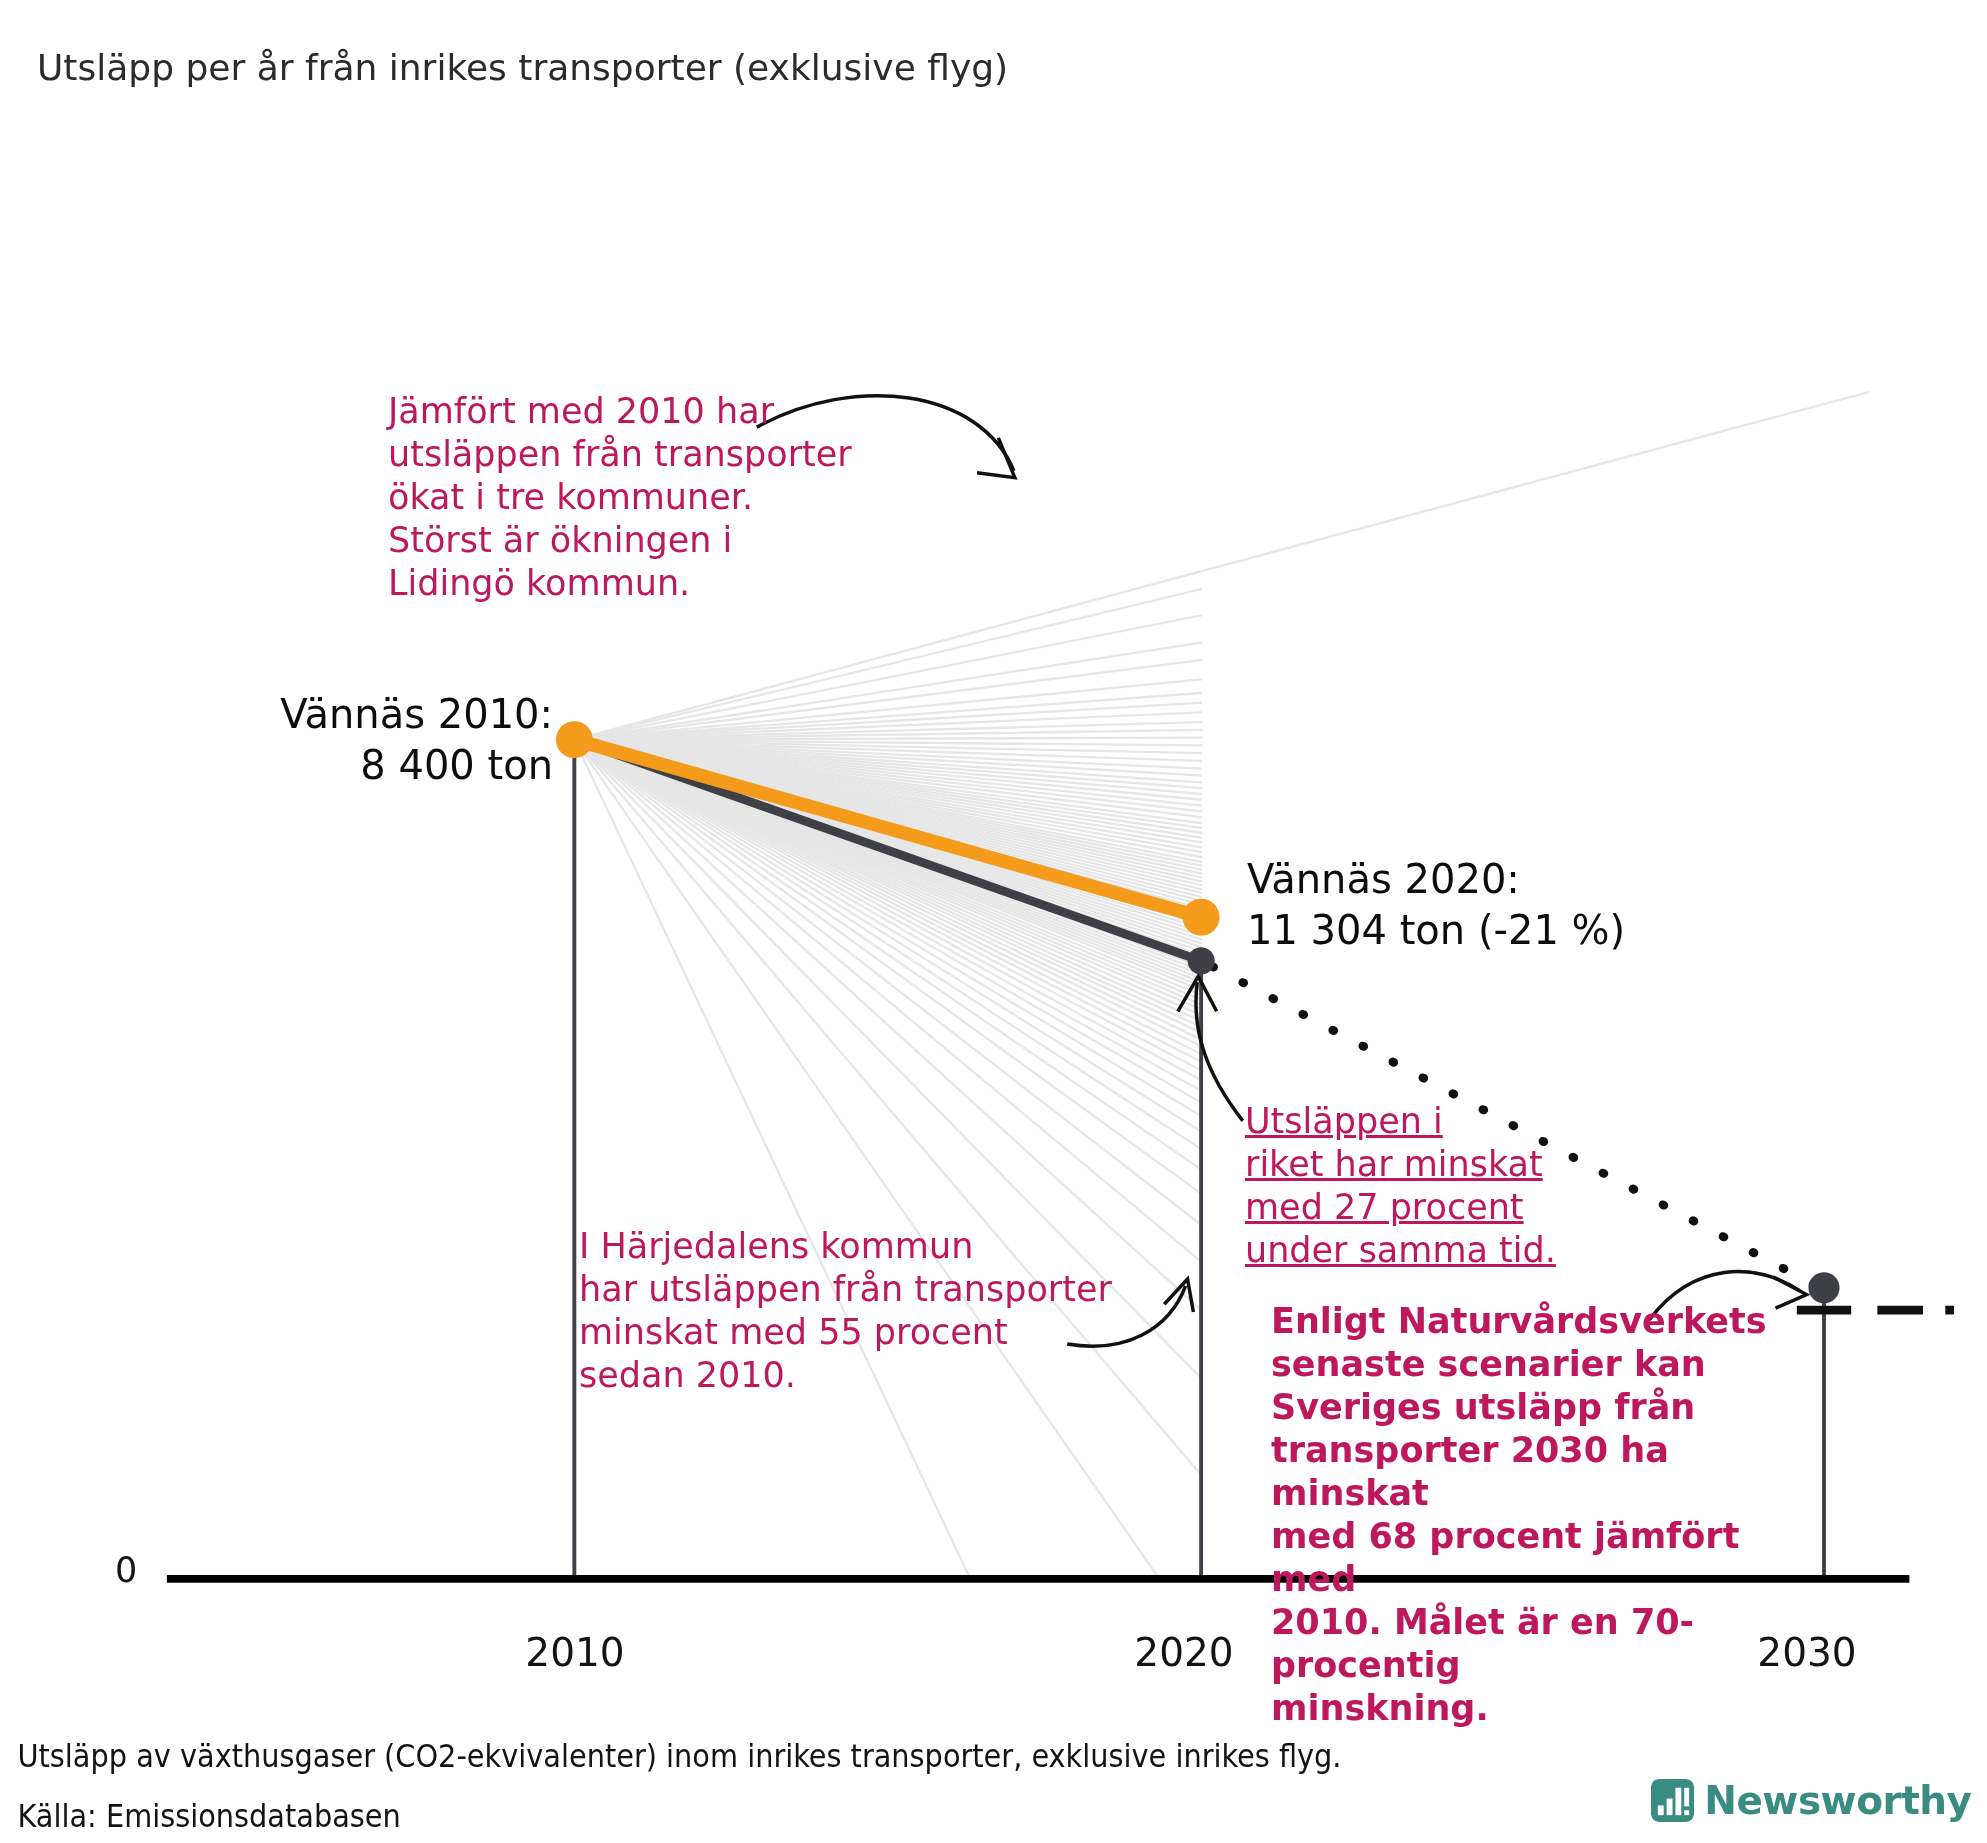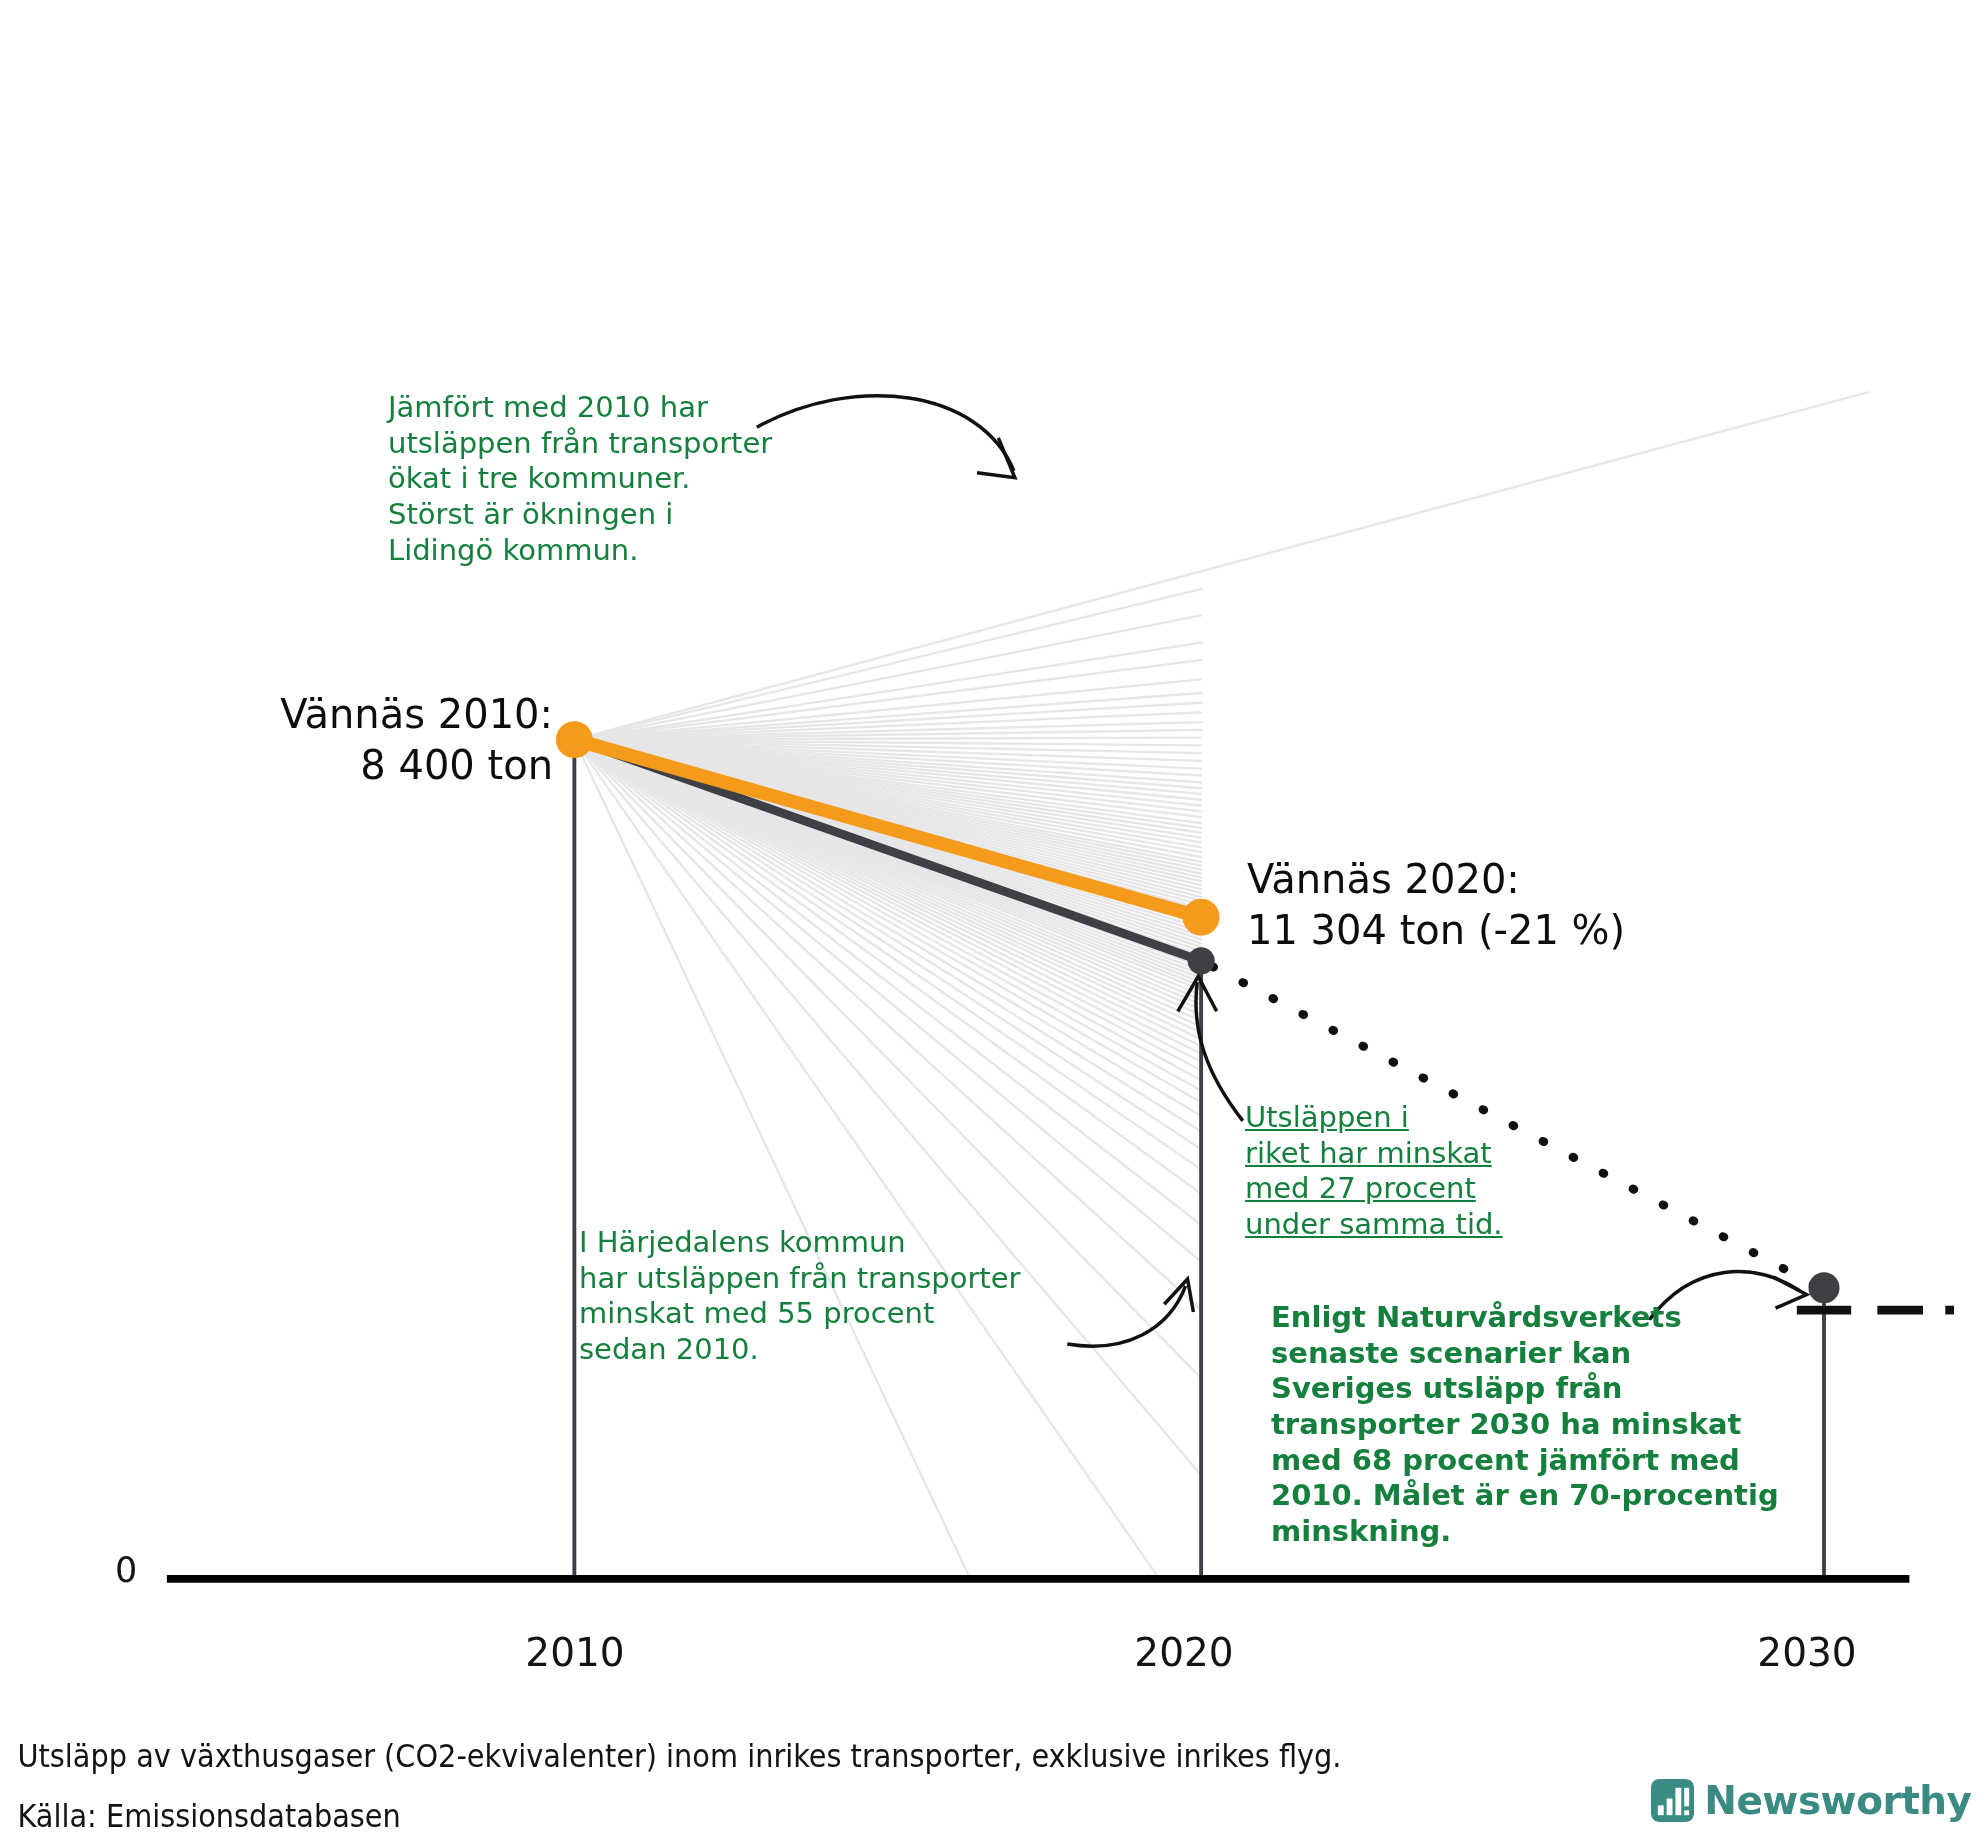--- a/index.html
+++ b/index.html
@@ -43,23 +43,23 @@
     left: 0; top: 0;
     width: 1987px; height: 1844px;
     pointer-events: none;
   }
   #plot svg { display: block; }
 
   
   .annot {
     position: absolute;
     font-family: "DejaVu Sans", sans-serif;
-    font-size: 29px;
+    font-size: 35px;
     line-height: 1.23;
-    color: #15803d;
+    color: #be185d;
     white-space: pre-line;
   }
   #annot-lidingo      { left: 388px;  top: 390px; width: 466px; }
   #annot-riket        { left: 1245px; top: 1100px; width: 388px; text-decoration: underline; }
   #annot-harjedalen   { left: 579px;  top: 1225px; width: 543px; }
   #annot-naturvards   { left: 1271px; top: 1300px; width: 524px; font-weight: bold; }
 
   .point-label {
     position: absolute;
     font-family: "DejaVu Sans", sans-serif;
@@ -125,20 +125,21 @@
     font-weight: bold;
     font-size: 39px;
     color: #3a8c83;
     letter-spacing: -0.5px;
   }
 </style>
 </head>
 <body>
 
 <div id="header">
+  <h2 id="chart-subtitle">Utsläpp per år från inrikes transporter (exklusive flyg)</h2>
 </div>
 
 <div id="plot">
 <svg width="1987" height="1844" viewBox="0 0 2048 1900" xmlns="http://www.w3.org/2000/svg">
 
   <g id="bg-lines" stroke="#E6E6E6" stroke-width="2.4" fill="none" stroke-linecap="round">
     <line x1="592" y1="762" x2="1925" y2="404"></line>
     <line x1="592" y1="762" x2="1238" y2="607"></line>
     <line x1="592" y1="762" x2="1238" y2="634"></line>
     <line x1="592" y1="762" x2="1238" y2="662"></line>

